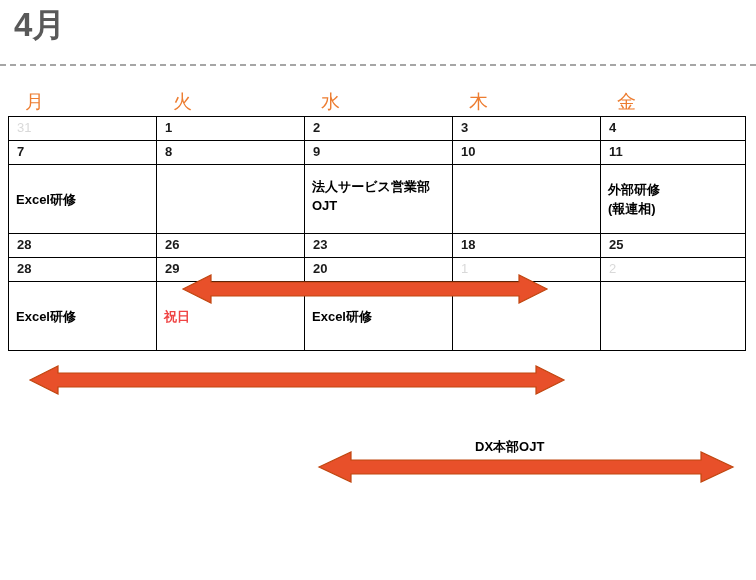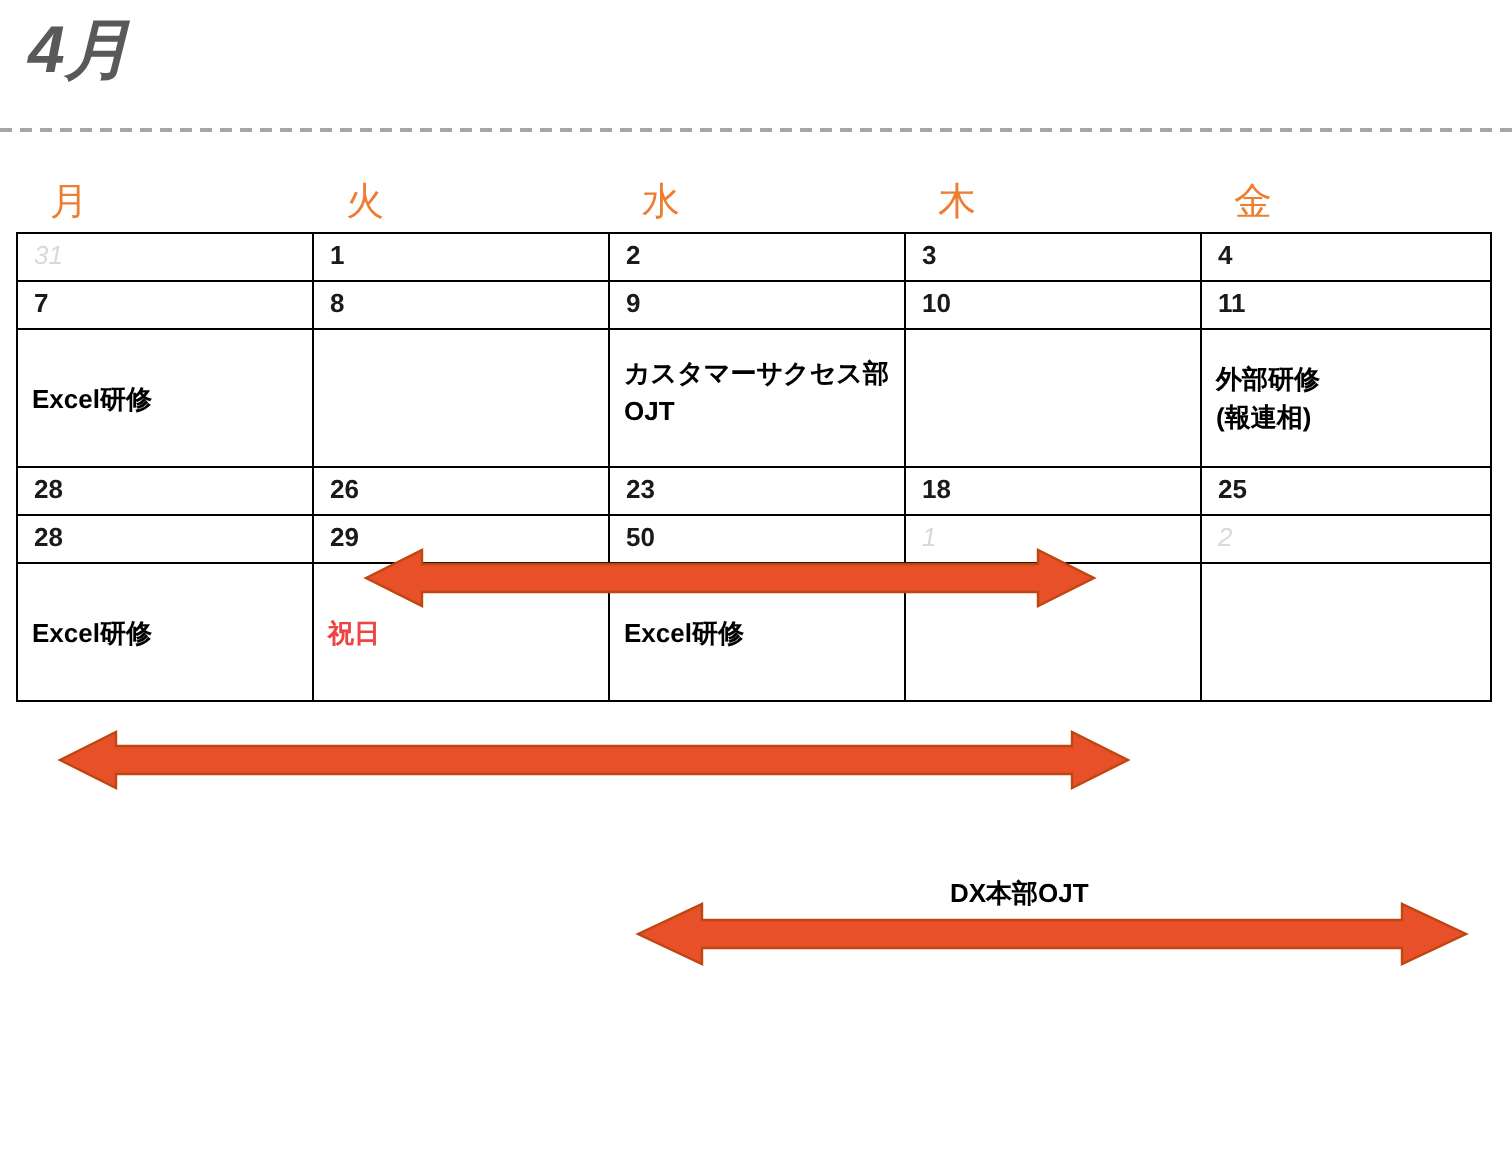--- a/index.html
+++ b/index.html
@@ -18,21 +18,20 @@
   
   #page-title {
     position: absolute;
     left: 14px;
     top: 2px;
     font-size: 33px;
     font-weight: bold;
     color: #595959;
     letter-spacing: 0px;
     line-height: 46px;
-    font-style: italic;
   }
 
   
   #divider {
     position: absolute;
     left: 0px;
     top: 64px;
     width: 756px;
     height: 0px;
     border-top: 2px dashed #a6a6a6;
@@ -89,21 +88,20 @@
     font-size: 13px;
     font-weight: bold;
     color: #1a1a1a;
     padding: 3px 0 0 8px;
     line-height: 16px;
     font-family: "Liberation Sans", sans-serif;
   }
   .date-num.muted {
     color: #d9d9d9;
     font-weight: normal;
-    font-style: italic;
   }
 
   .cell-body {
     font-size: 13px;
     font-weight: bold;
     color: #000000;
     padding: 0 7px;
     line-height: 19px;
     height: 68px;
     display: flex;
@@ -198,21 +196,21 @@
         <td>
           <div class="cell-body">
             <div class="line">Excel研修</div>
           </div>
         </td>
         <td>
           <div class="cell-body"></div>
         </td>
         <td>
           <div class="cell-body top-aligned">
-            <div class="line">カスタマーサクセス部</div>
+            <div class="line">法人サービス営業部</div>
             <div class="line">OJT</div>
           </div>
         </td>
         <td>
           <div class="cell-body"></div>
         </td>
         <td>
           <div class="cell-body">
             <div class="line">外部研修</div>
             <div class="line">(報連相)</div>
@@ -237,21 +235,21 @@
         </td>
       </tr>
       <tr class="date-row">
         <td>
           <div class="date-num">28</div>
         </td>
         <td>
           <div class="date-num">29</div>
         </td>
         <td>
-          <div class="date-num">50</div>
+          <div class="date-num">20</div>
         </td>
         <td>
           <div class="date-num muted">1</div>
         </td>
         <td>
           <div class="date-num muted">2</div>
         </td>
       </tr>
       <tr class="content-row">
         <td>

